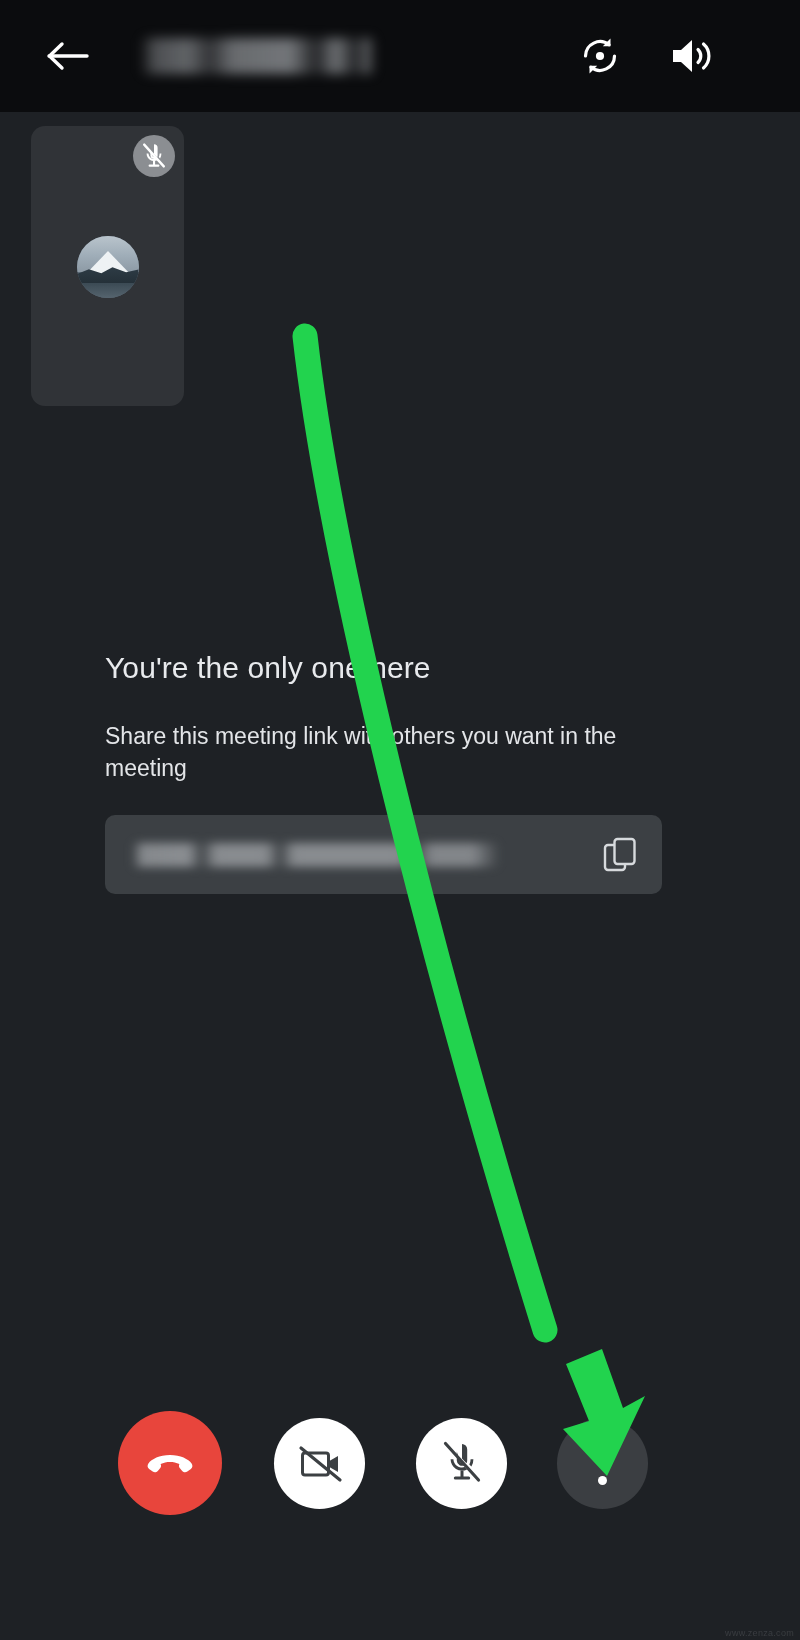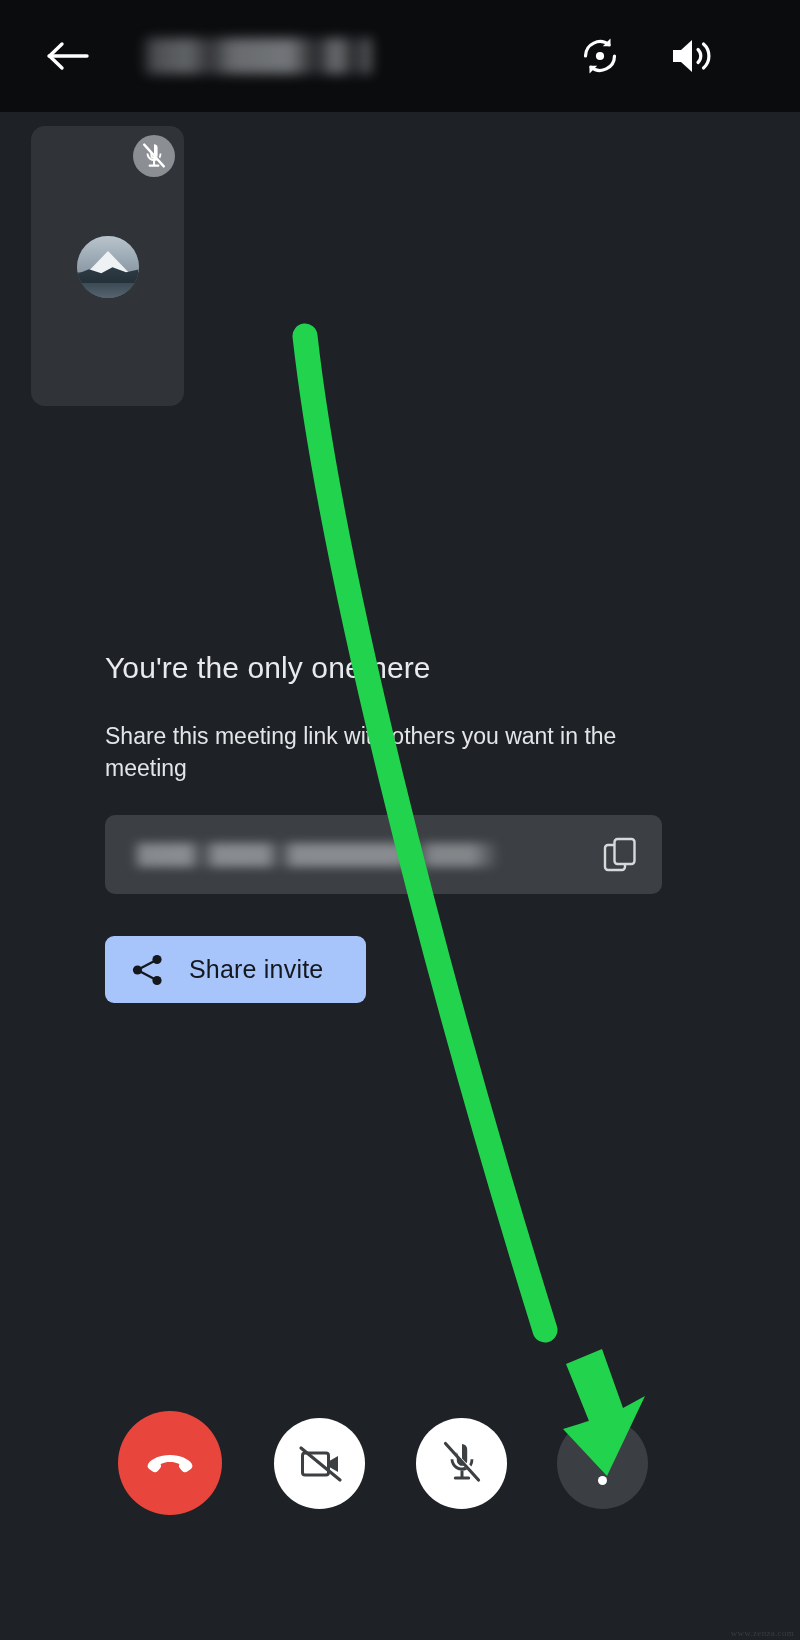--- a/index.html
+++ b/index.html
@@ -235,21 +235,20 @@
     left: 0; top: 0;
     width: 800px; height: 1640px;
     pointer-events: none;
   }
   #watermark {
     position: absolute;
     right: 6px; bottom: 2px;
     color: #3a3d41;
     font-size: 9px;
     letter-spacing: 0.3px;
-    font-family: Liberation Serif, serif;
   }
 </style>
 </head>
 <body>
 
 <div id="screen">
 
   <div id="topbar">
 
     <div id="back-btn">
@@ -306,32 +305,20 @@
   <div id="link-field">
     <div id="link-value-blur" title="meet.google.com/xxx-xxxx-xxx"></div>
     <div id="copy-btn">
       <svg width="36" height="38" viewBox="0 0 36 38">
         <rect x="3" y="9" width="20" height="25" rx="3" stroke="#d7dadd" stroke-width="2.4" fill="none"></rect>
         <rect x="12.5" y="3" width="20" height="25" rx="3" stroke="#d7dadd" stroke-width="2.4" fill="#3c4044"></rect>
       </svg>
     </div>
   </div>
 
-  <div id="share-invite-btn">
-    <span class="share-ico">
-      <svg width="34" height="34" viewBox="0 0 34 34">
-        <circle cx="26" cy="6.5" r="4.6" fill="#14181d"></circle>
-        <circle cx="26" cy="27.5" r="4.6" fill="#14181d"></circle>
-        <circle cx="6.5" cy="17" r="4.6" fill="#14181d"></circle>
-        <path d="M10.6 14.8 L22 8.8" stroke="#14181d" stroke-width="2.4" stroke-linecap="round"></path>
-        <path d="M10.6 19.2 L22 25.2" stroke="#14181d" stroke-width="2.4" stroke-linecap="round"></path>
-      </svg>
-    </span>
-    <span id="share-invite-label">Share invite</span>
-  </div>
 
   <div class="ctrl" id="end-call-btn">
     <svg width="56" height="56" viewBox="0 0 56 56">
       <path d="M28 20 C17.5 20 9.5 24.2 6.4 28.4 c-1.3 1.8 -1 4.2 0.7 5.5 l3.6 2.7 c1.6 1.2 3.8 0.9 5.1 -0.6 l2.5 -3 c0.7 -0.8 0.9 -1.9 0.6 -2.9 l-0.3 -1 C21.6 27.6 24.7 27 28 27 s6.4 0.6 9.4 2.1 l-0.3 1 c-0.3 1 -0.1 2.1 0.6 2.9 l2.5 3 c1.3 1.5 3.5 1.8 5.1 0.6 l3.6 -2.7 c1.7 -1.3 2 -3.7 0.7 -5.5 C46.5 24.2 38.5 20 28 20 Z" fill="#ffffff"></path>
     </svg>
   </div>
 
   <div class="ctrl" id="camera-off-btn">
     <svg width="52" height="52" viewBox="0 0 52 52">
       <path d="M11 15 H32 a2.5 2.5 0 0 1 2.5 2.5 V34.5 a2.5 2.5 0 0 1 -2.5 2.5 H11 a2.5 2.5 0 0 1 -2.5 -2.5 V17.5 A2.5 2.5 0 0 1 11 15 Z" stroke="#3c4043" stroke-width="3" fill="none"></path>

